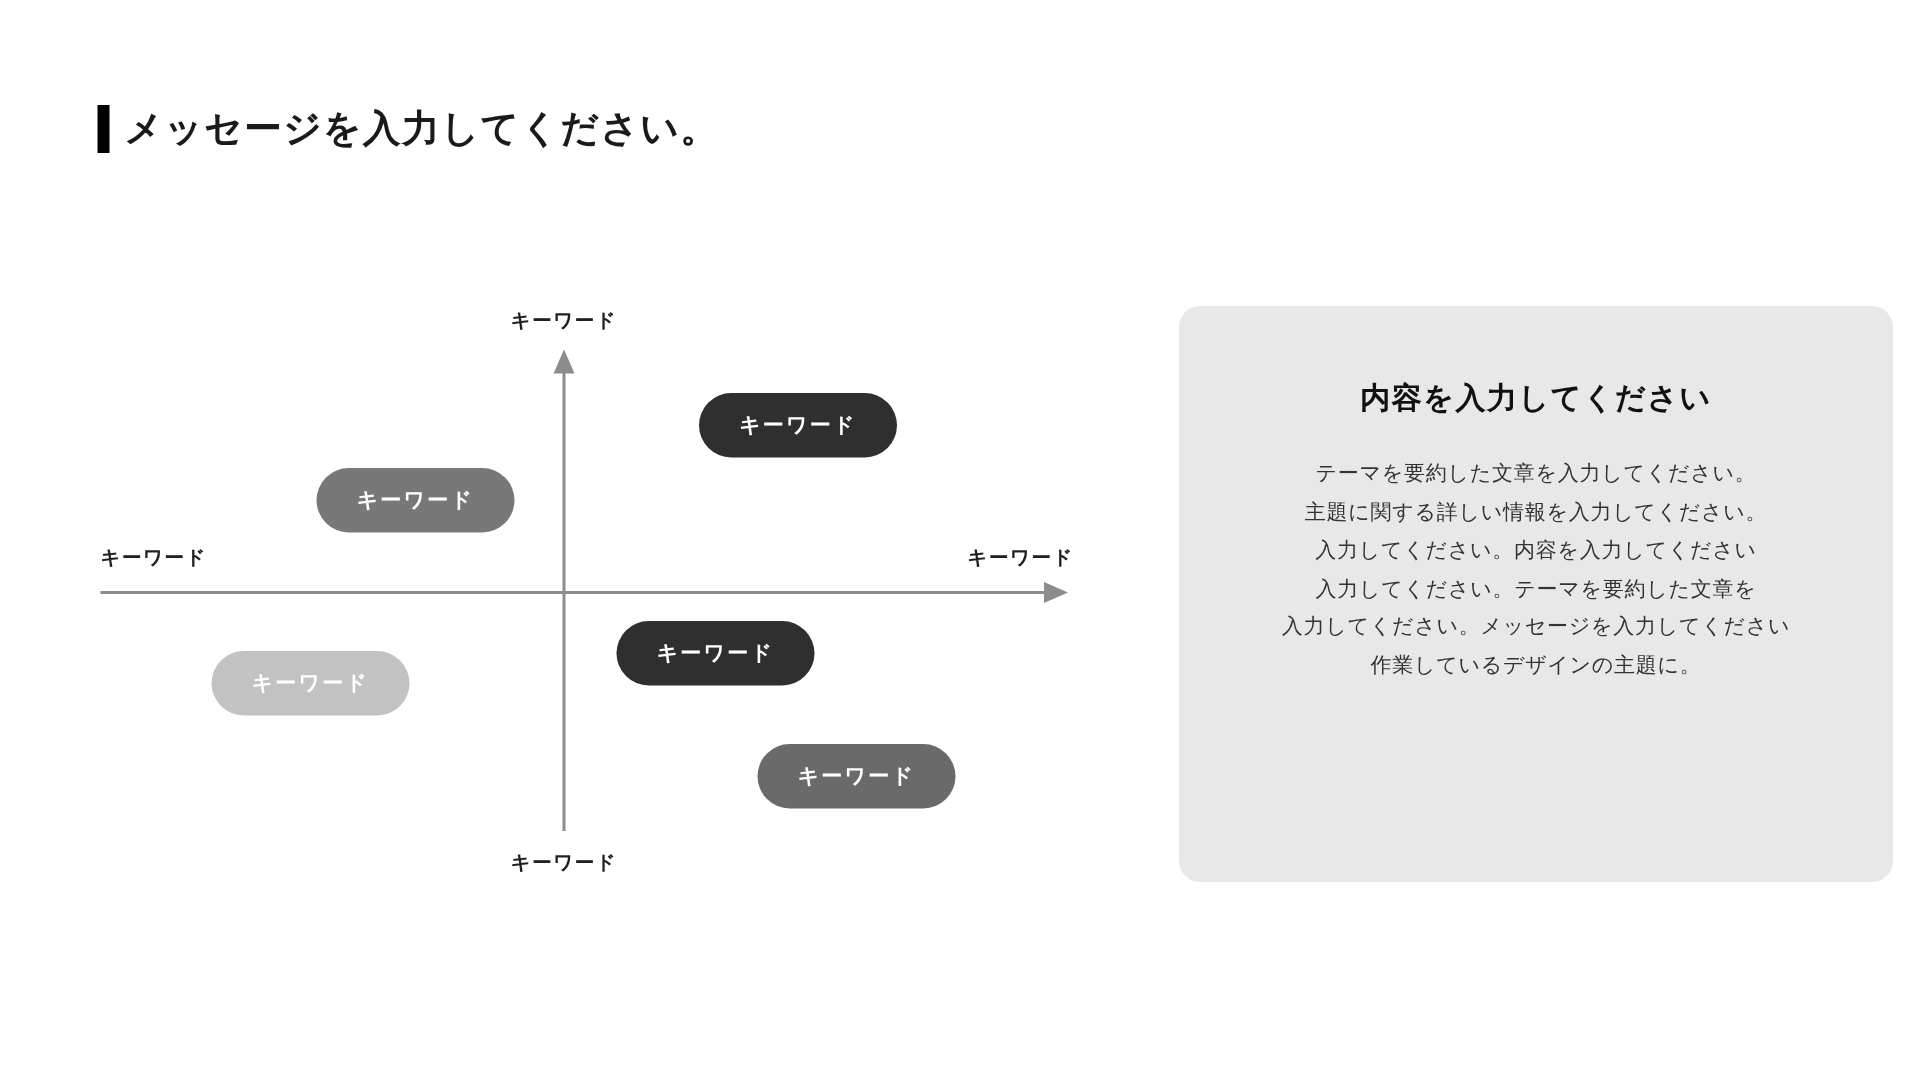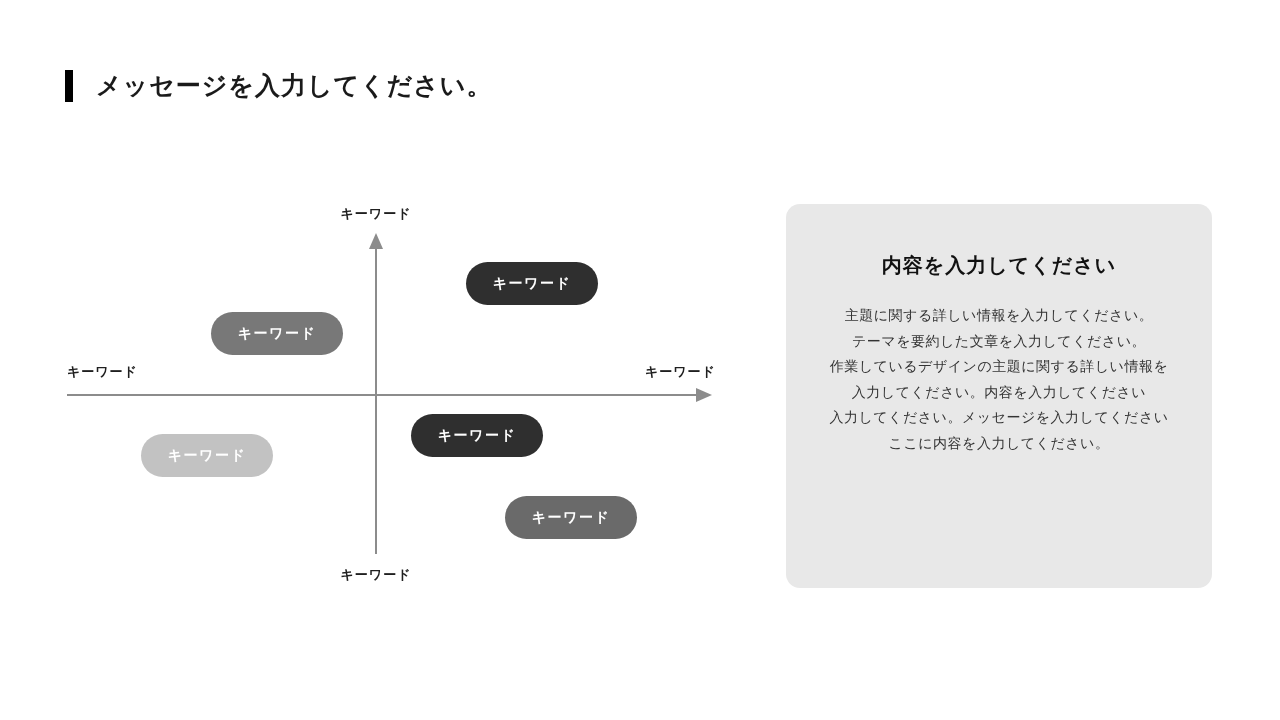--- a/index.html
+++ b/index.html
@@ -13,21 +13,20 @@
 
   
   .heading {
     position:absolute; left:65px; top:69px;
     display:flex; align-items:center; gap:10px;
   }
   .heading-bar { width:8px; height:32px; background:#000000; }
   .heading-text {
     font-size:25px; font-weight:600; color:#1a1a1a; letter-spacing:1px;
     white-space:nowrap;
-    margin-left:13px;
   }
 
   
   .quad { position:absolute; inset:0;font-weight:bold; }
   .axes-svg { position:absolute; left:0; top:0; width:1280px; height:720px; }
 
   .axis-label {
     position:absolute; font-size:13px; color:#1f1f1f; letter-spacing:1px;
     white-space:nowrap;
   }
@@ -42,21 +41,21 @@
     color:#ffffff; font-size:14px; letter-spacing:1.5px; white-space:nowrap;
   }
   .pill.q1  { left:466px; top:262px; }
   .pill.q2  { left:211px; top:312px; }
   .pill.q3  { left:141px; top:434px; }
   .pill.q4a { left:411px; top:414px; }
   .pill.q4b { left:505px; top:496px; }
 
   
   .panel {
-    position:absolute; left:786px; top:204px; width:426px; height:384px;
+    position:absolute; left:786px; top:204px; width:476px; height:384px;
     border-radius:14px;
   }
   .panel-title {
     margin-top:48px; text-align:center;
     font-size:20px; font-weight:600; color:#111111; letter-spacing:1px;
   }
   .panel-body {
     margin-top:24px; text-align:center;
     font-size:14px; line-height:25.5px; color:#333333; letter-spacing:0.5px;
   }
@@ -86,20 +85,20 @@
   <div class="pill q1" style="background-color: rgb(47, 47, 47);">キーワード</div>
   <div class="pill q2" style="background-color: rgb(120, 120, 120);">キーワード</div>
   <div class="pill q3" style="background-color: rgb(194, 194, 194);">キーワード</div>
   <div class="pill q4a" style="background-color: rgb(47, 47, 47);">キーワード</div>
   <div class="pill q4b" style="background-color: rgb(106, 106, 106);">キーワード</div>
 </div>
 
 <div class="panel" style="background-color: rgb(232, 232, 232);">
   <div class="panel-title">内容を入力してください</div>
   <div class="panel-body">
+    <div>テーマを要約した文章を入力してください。</div>
     <div>主題に関する詳しい情報を入力してください。</div>
-    <div>テーマを要約した文章を入力してください。</div>
-    <div>作業しているデザインの主題に関する詳しい情報を</div>
     <div>入力してください。内容を入力してください</div>
+    <div>入力してください。テーマを要約した文章を</div>
     <div>入力してください。メッセージを入力してください</div>
-    <div>ここに内容を入力してください。</div>
+    <div>作業しているデザインの主題に。</div>
   </div>
 </div>
 
 </body></html>

